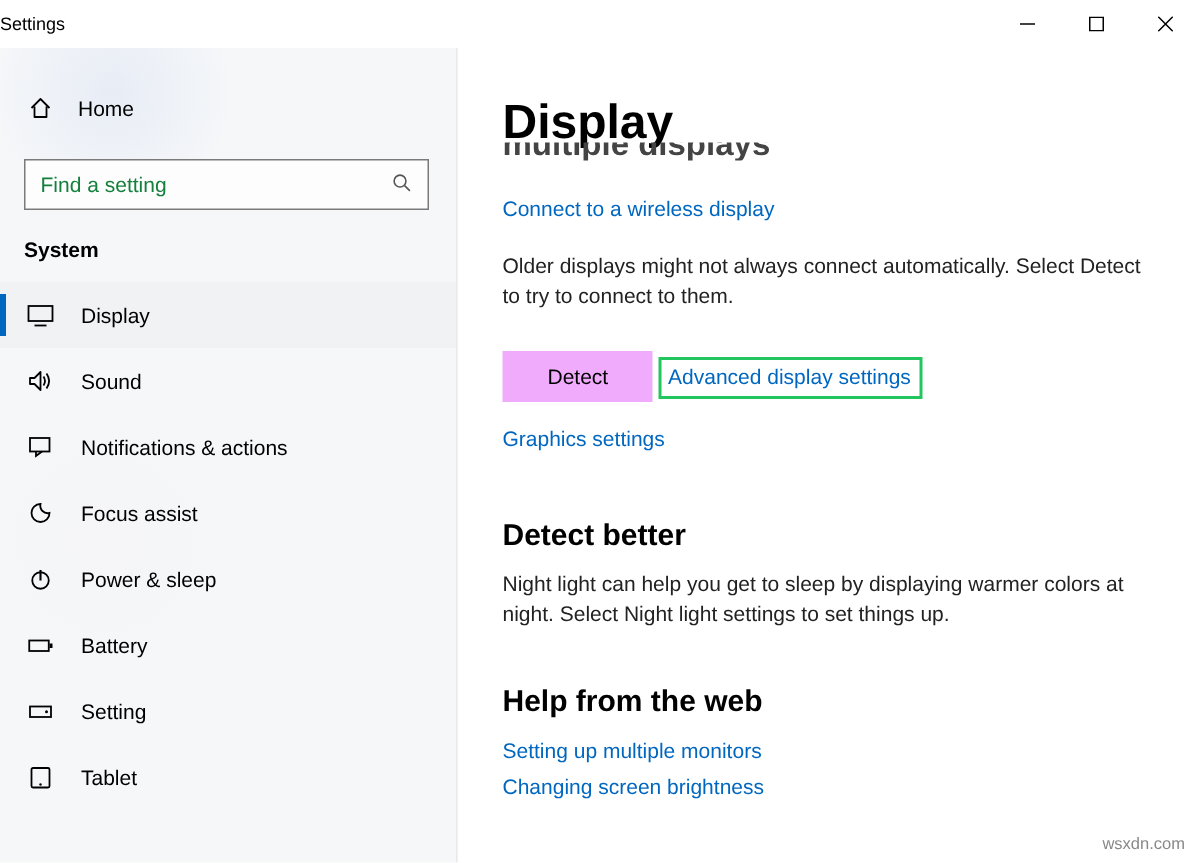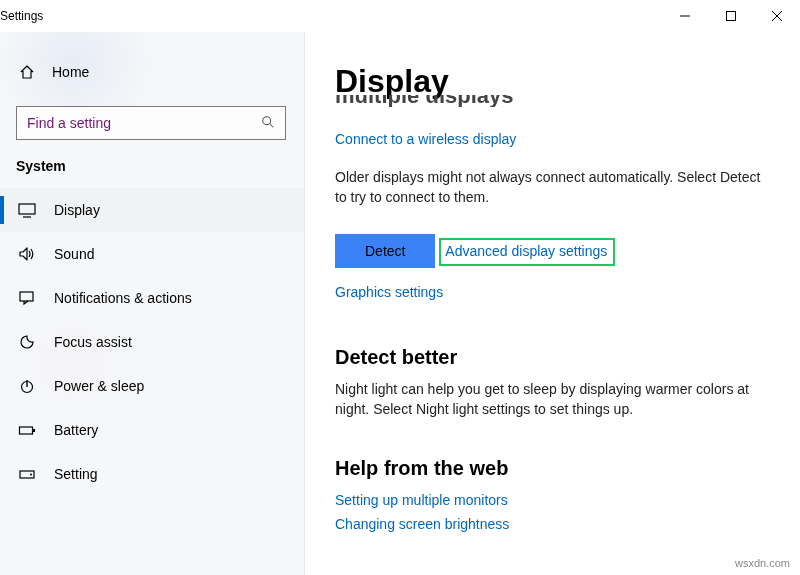--- a/index.html
+++ b/index.html
@@ -65,21 +65,21 @@
     height: 34px;
     border: 1px solid #7a7a7a;
     background: #fdfdfd;
     display: flex;
     align-items: center;
     padding: 0 10px;
     color: #555;
     font-style: normal;
     justify-content: space-between;
   }
-  .search-box .placeholder { color: #701a75; font-size: 14px; }
+  .search-box .placeholder { color: #15803d; font-size: 14px; }
   .search-box .sicon { color: #666; }
 
   .section-header {
     padding: 18px 0 14px 16px;
     font-weight: 600;
     font-size: 14px;
   }
 
   .navlist { }
   .navitem {
@@ -138,21 +138,21 @@
   .para {
     margin-top: 20px;
     line-height: 1.45;
     color: #222;
     font-size: 14px;
     max-width: 440px;
   }
   .btn {
     margin-top: 14px;
     display: inline-block;
-    background: #3b82f6;
+    background: #f0abfc;
     border: none;
     height: 34px;
     padding: 0 30px;
     font-size: 14px;
   }
   .highlight-box {
     display: inline-block;
     border: 2px solid #22c55e;
     padding: 3px 6px 5px 4px;
     margin-top: 30px;
@@ -286,20 +286,29 @@
       <div class="navitem">
         <span class="icon">
           <svg width="18" height="16" viewBox="0 0 18 16">
               <rect x="2" y="5" width="14" height="7" fill="none" stroke="#000" stroke-width="1.2"></rect>
               <circle cx="13" cy="8.5" r="1" fill="#000"></circle>
             </svg>
         </span>
         <span>Setting</span>
       </div>
 
+      <div class="navitem">
+        <span class="icon">
+          <svg width="18" height="16" viewBox="0 0 18 16">
+              <rect x="3" y="2" width="12" height="13" rx="1" fill="none" stroke="#000" stroke-width="1.2"></rect>
+              <circle cx="9" cy="13" r="0.8" fill="#000"></circle>
+            </svg>
+        </span>
+        <span>Tablet</span>
+      </div>
 
     </div>
   </div>
 
   <div class="content">
 
     <div class="page-title">Display</div>
 
     <div class="cutoff-sub">
       <span>multiple displays</span>

